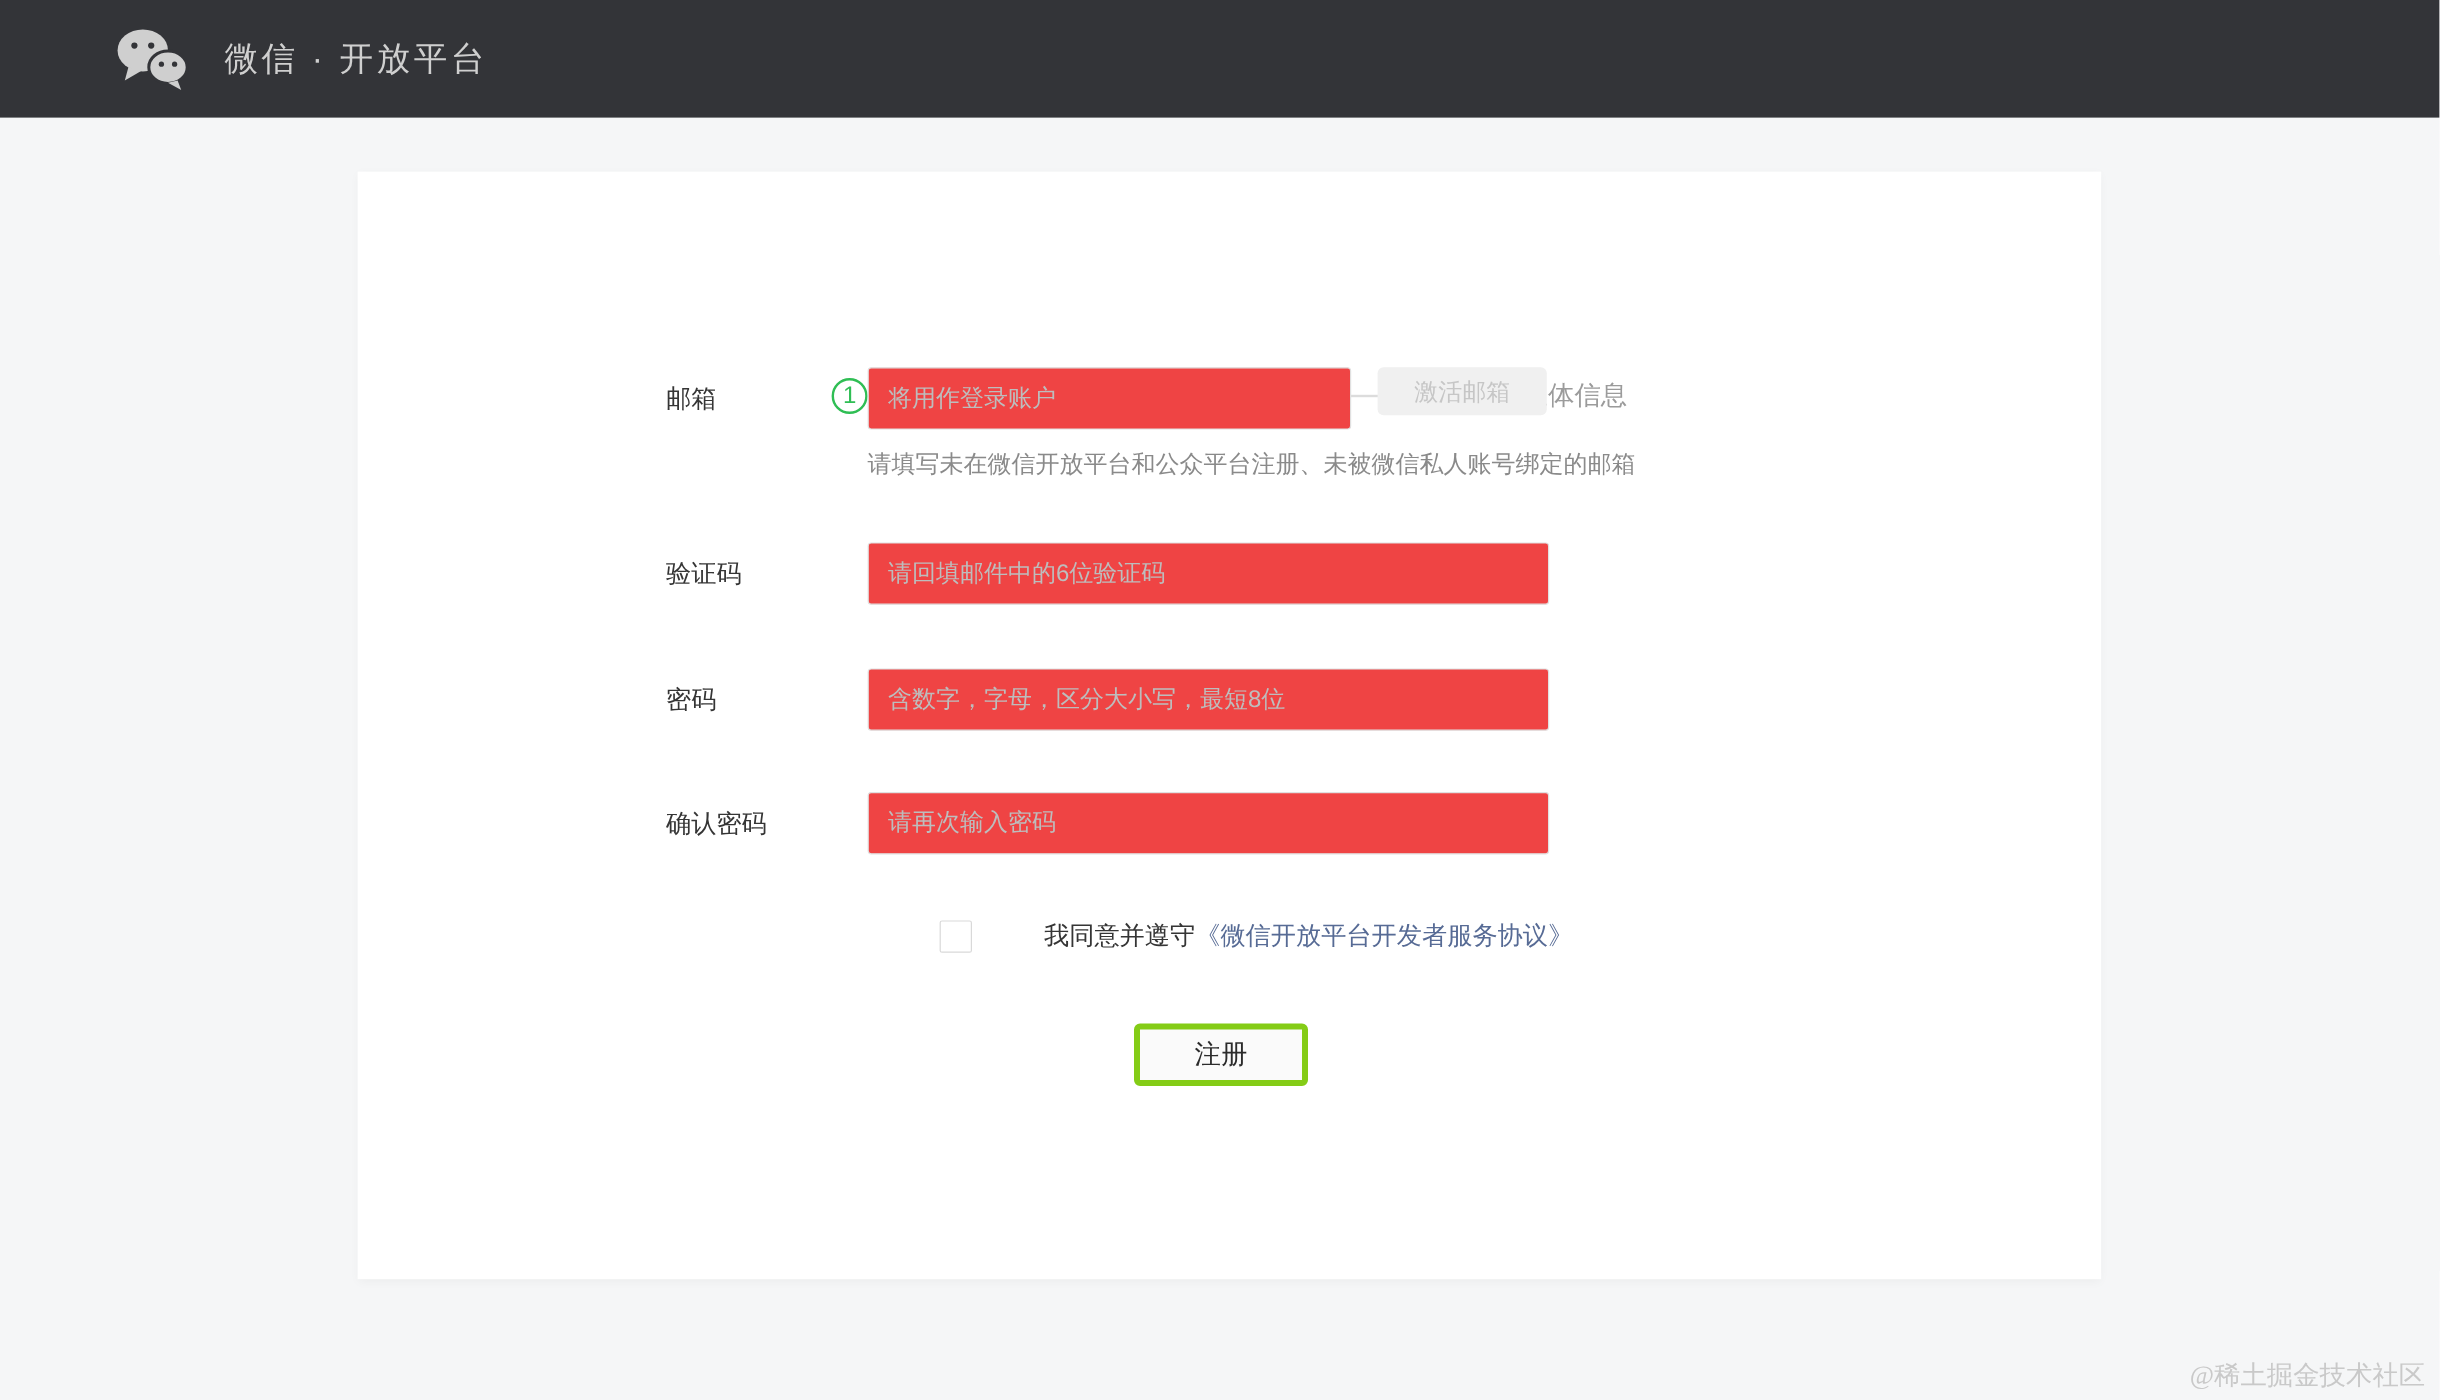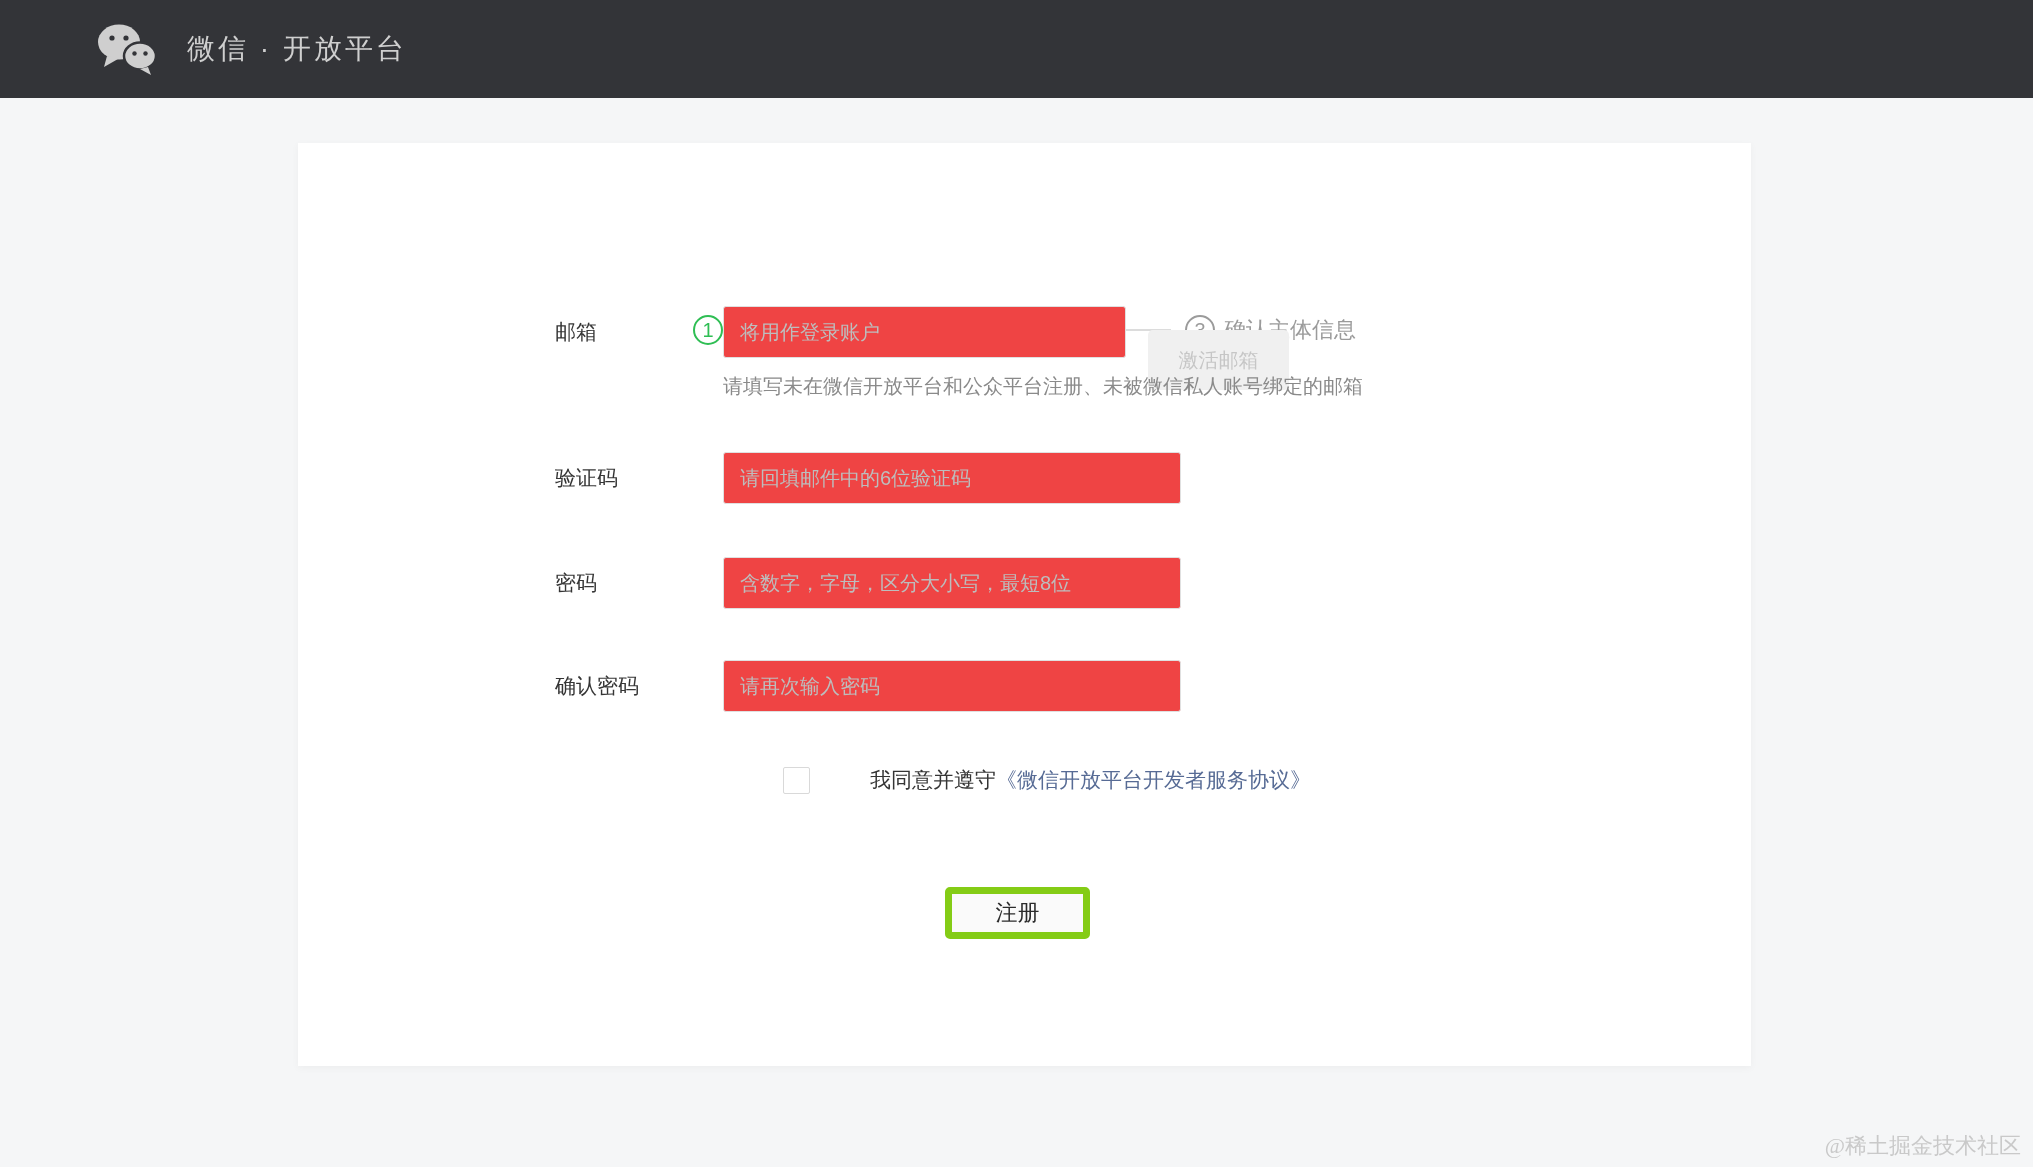--- a/index.html
+++ b/index.html
@@ -79,47 +79,46 @@
   .text-input{
     position:absolute;left:425px;top:0;height:52px;
     border:1px solid var(--border);border-radius:3px;
     background:#ef4444;
     font-size:20px;color:var(--text-dark);
     padding:0 16px;outline:none;
     font-family:"Liberation Sans","DejaVu Sans",sans-serif;
   }
   .text-input::placeholder{color:var(--placeholder);opacity:1;}
   .input-short{width:403px;}
-  .input-long{width:458px;}
+  .input-long{width:568px;}
   .activate-btn{
-    position:absolute;left:850px;top:0;width:141px;height:60px;
+    position:absolute;left:850px;top:0;width:141px;height:40px;
     background:var(--disabled-bg);color:var(--disabled-text);
     border:none;border-radius:5px;font-size:20px;
     font-family:"Liberation Sans","DejaVu Sans",sans-serif;
-    margin-top:24px;
   }
   .helper-text{
     position:absolute;left:425px;top:230px;
     font-size:20px;color:var(--text-helper);font-family:Liberation Mono, monospace;
   }
   
   .agreement{
     position:absolute;left:485px;top:622px;height:30px;
     display:flex;align-items:center;gap:40px;
   }
   .checkbox{
     width:27px;height:27px;border:1px solid #d9d9d9;border-radius:2px;
     background:#fff;flex:0 0 auto;cursor:pointer;
   }
   .agreement-text{margin-left:20px;font-size:21px;color:var(--text-dark);}
   .agreement-link{color:var(--link-blue);text-decoration:none;cursor:pointer;}
   
   .register-btn{
-    position:absolute;left:647px;top:744px;width:145px;height:52px;
-    background:#fafafa;border:7px solid #84cc16;border-radius:5px;
+    position:absolute;left:647px;top:710px;width:145px;height:52px;
+    background:#fafafa;border:5px solid #84cc16;border-radius:5px;
     font-size:22px;color:#2b2b2b;cursor:pointer;
     font-family:"Liberation Sans","DejaVu Sans",sans-serif;
   }
   
   .watermark{
     position:absolute;right:12px;bottom:6px;
     font-family:"Liberation Serif","DejaVu Serif",serif;
     font-size:22px;color:var(--watermark);
   }
 </style>

